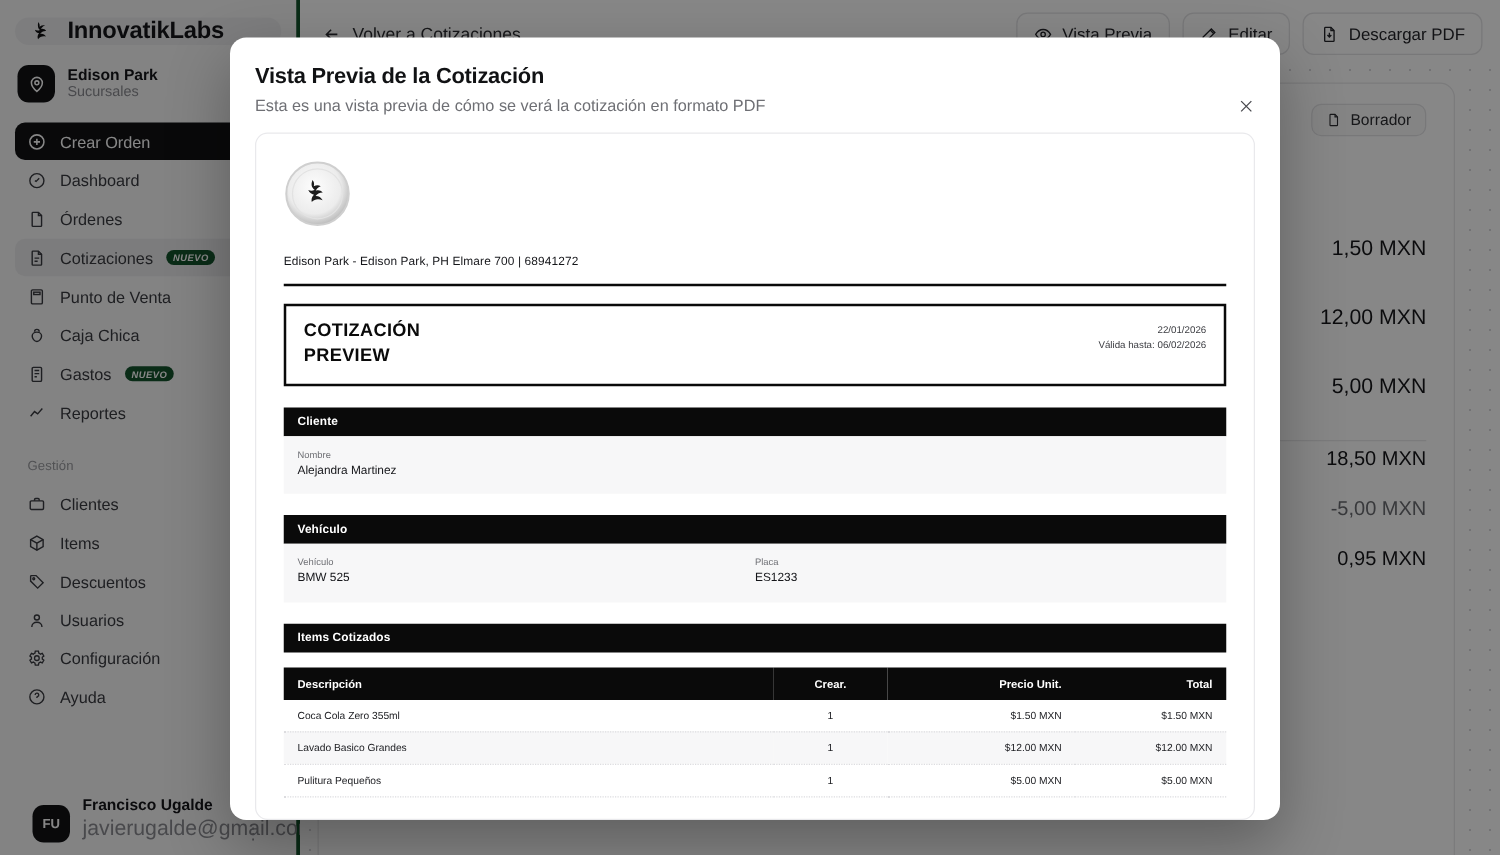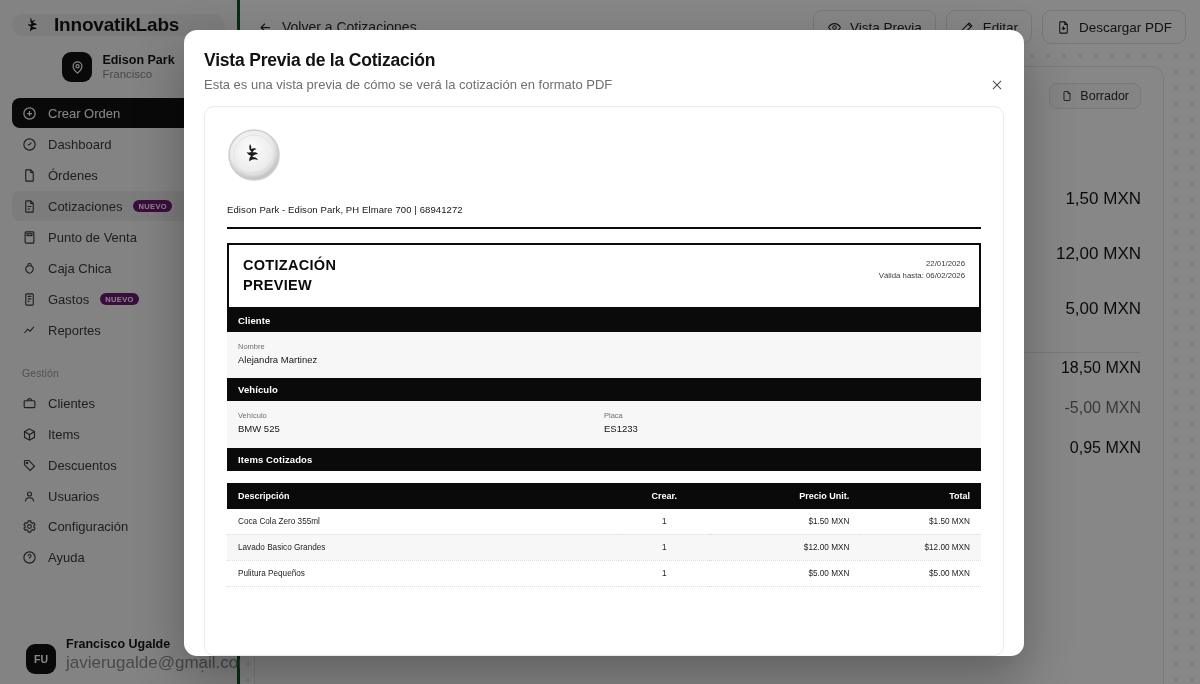--- a/index.html
+++ b/index.html
@@ -29,21 +29,21 @@
     height: 46px; border-radius: 12px;
     background: #ededee;
     display: flex; align-items: center; gap: 10px;
     padding: 0 12px;
   }
   .brand-mark { width: 20px; height: 20px; display:block; }
   .brand-name { font-size: 19px; font-weight: 700; color: #15161a; letter-spacing: -0.2px; }
 
   .branch {
     display: flex; align-items: center; gap: 10px;
-    margin: 2px 12px 12px 12px; padding: 4px 2px; justify-content: center;
+    margin: 2px 12px 12px 12px; padding: 4px 2px;
   }
   .branch-icon {
     width: 30px; height: 30px; border-radius: 9px;
     background: #111214; color: #fff;
     display: flex; align-items: center; justify-content: center;
     flex: 0 0 30px;
   }
   .branch-text { line-height: 1.15; }
   .branch-title { font-size: 12.5px; font-weight: 700; color: #15161a; }
   .branch-sub { font-size: 11.5px; color: #8a8b90; margin-top: 1px; }
@@ -53,23 +53,24 @@
     display: flex; align-items: center; gap: 11px;
     height: 30px; padding: 0 10px; border-radius: 8px;
     font-size: 13px; color: #3a3b40; cursor: default;
   }
   .nav-item.active { background: #111214; color: #ffffff; font-weight: 500; }
   .nav-item.hover { background: #ebebec; }
   .nav-item svg { flex: 0 0 15px; }
   .nav-label { white-space: nowrap; }
   .badge-new {
     font-size: 7.5px; font-weight: 700; letter-spacing: .4px;
-    background: #701a75; color: #fff;
+    background: #14532d; color: #fff;
     border-radius: 7px; padding: 2.5px 5px 2px 5px;
     line-height: 1;
+    font-style: italic;
   }
   .nav-section {
     font-size: 10.5px; color: #9a9b9f; font-weight: 500;
     padding: 0 22px; margin: 22px 0 9px 0; letter-spacing: .1px;
   }
   .nav-bottom { margin-top: auto; padding-bottom: 8px; }
   .user-row {
     display: flex; align-items: flex-end; gap: 10px;
     margin: 14px 12px 12px 12px; padding: 2px;
     position: relative;
@@ -175,21 +176,21 @@
   .quote-box {
     border: 2px solid #0a0a0a; padding: 11px 14px 12px 14px;
     display: flex; justify-content: space-between; align-items: flex-start;
   }
   .quote-kind { font-size: 14.5px; font-weight: 700; color: #0a0a0a; letter-spacing: .3px; line-height: 1.35; }
   .quote-dates { text-align: right; font-size: 7.8px; color: #3a3b40; line-height: 1.5; padding-top: 2px; }
 
   .sec-bar {
     background: #0a0a0a; color: #fff;
     font-size: 9.5px; font-weight: 700; letter-spacing: .1px;
-    padding: 6px 11px; 
+    padding: 6px 11px; margin-top: 17px;
   }
   .sec-body {
     background: #f7f7f8; padding: 9px 11px 11px 11px;
     display: flex;
   }
   .field { flex: 1 1 0; }
   .field-label { font-size: 7.5px; color: #6e6f74; line-height: 1.6; }
   .field-value { font-size: 9.5px; color: #15161a; line-height: 1.5; }
 
   table.items { width: 100%; border-collapse: collapse; margin-top: 12px; }
@@ -227,21 +228,21 @@
 
       <div class="branch">
         <span class="branch-icon">
           <svg width="15" height="15" viewBox="0 0 24 24" fill="none" stroke="#fff" stroke-width="2">
             <path d="M12 21s7-5.5 7-11a7 7 0 1 0-14 0c0 5.5 7 11 7 11z"></path>
               <circle cx="12" cy="10" r="2.5"></circle>
           </svg>
         </span>
         <span class="branch-text">
           <span class="branch-title" style="display:block">Edison Park</span>
-          <span class="branch-sub" style="display:block">Francisco</span>
+          <span class="branch-sub" style="display:block">Sucursales</span>
         </span>
       </div>
 
       <nav class="nav">
         <div class="nav-item active">
           <svg width="15" height="15" viewBox="0 0 24 24" fill="none" stroke="currentColor" stroke-width="2">
               <circle cx="12" cy="12" r="9"></circle>
               <path d="M12 8v8M8 12h8"></path>
             </svg>
           <span class="nav-label">Crear Orden</span>

